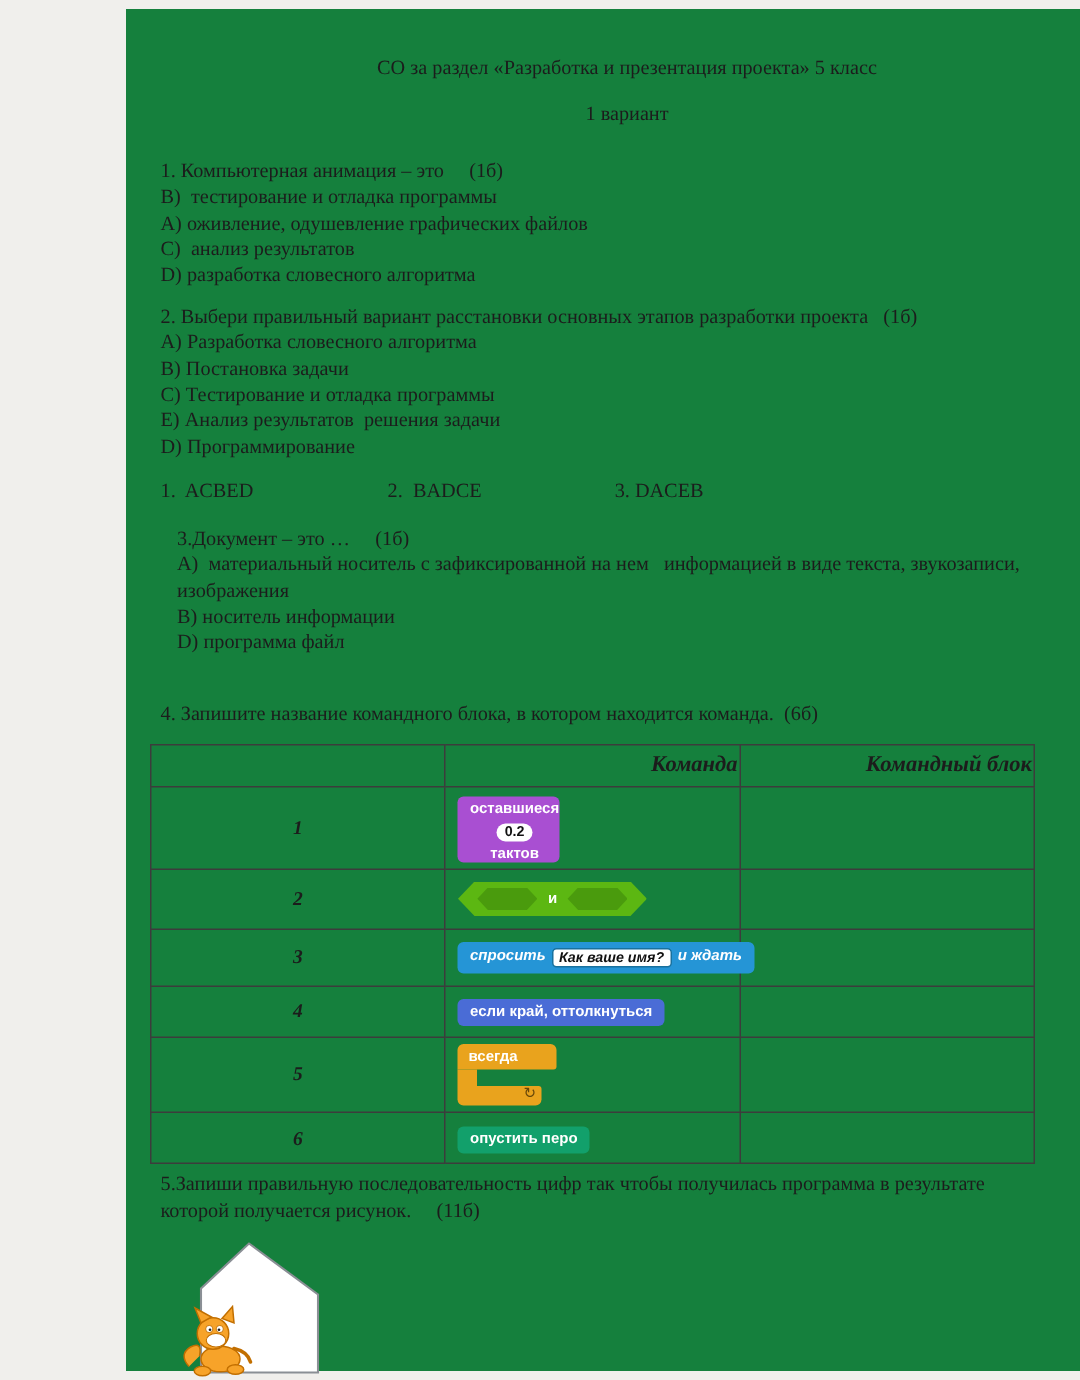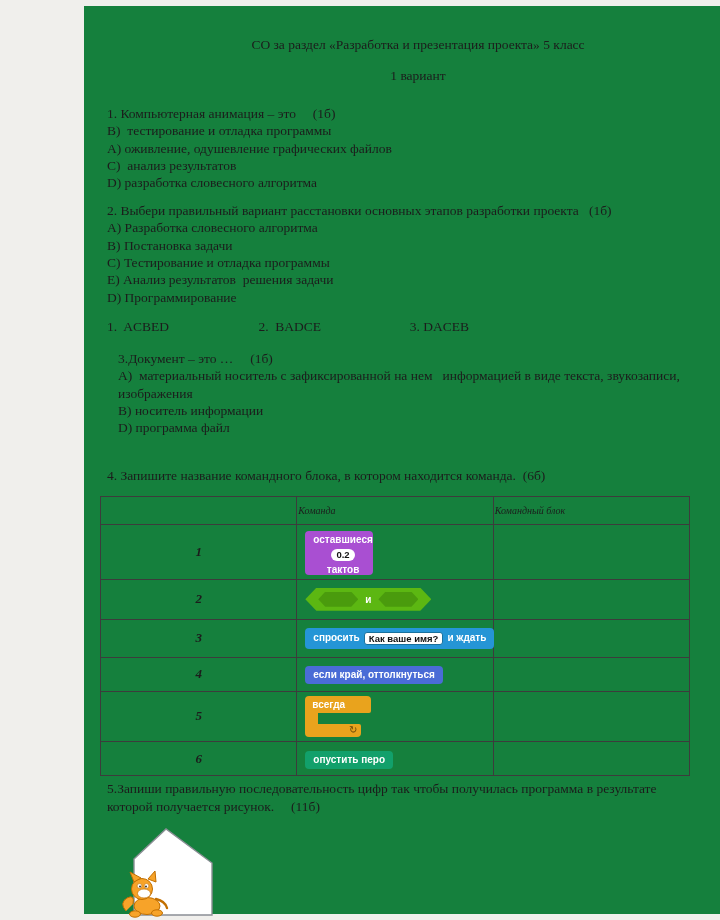--- a/index.html
+++ b/index.html
@@ -20,21 +20,21 @@
   .grp-q1{margin-top:20px;}
   .grp-q2{margin-top:10px;}
   .answers-row{margin-top:12px;}
   .ans-item{display:inline-block;width:148px;font-size:13.5px;}
   .grp-q3{margin-top:14px;margin-left:11px;}
   .grp-q4{margin-top:30px;}
   .grp-q5{margin-top:4px;max-width:585px;}
 
   table.qtable{border-collapse:collapse;width:590px;margin-top:12px;table-layout:fixed;}
   table.qtable th, table.qtable td{border:1px solid #3c3c3c;box-sizing:border-box;}
-  table.qtable th{font-size:10px;font-weight:normal;font-style:italic;height:28px;text-align:left;}
+  table.qtable th{font-size:15px;font-weight:bold;font-style:italic;height:28px;text-align:right;}
   td.numcell{width:38px;text-align:center;font-weight:bold;font-style:italic;font-size:13px;}
   td.cmdcell{width:324px;padding:4px 8px;}
   td.anscell{width:228px;}
   tr.r1 td{height:38px;} tr.r2 td{height:40px;} tr.r3 td{height:38px;}
   tr.r4 td{height:34px;} tr.r5 td{height:50px;} tr.r6 td{height:34px;}
 
   
   .sb{
     display:inline-flex;align-items:center;gap:4px;
     padding:4px 8px;border-radius:4px;
@@ -140,21 +140,21 @@
           <span class="hexlbl">и</span>
           <span class="hexslot" style="background: rgb(74, 155, 13);"></span>
         </div>
       </td>
       <td class="anscell"></td>
     </tr>
 
     <tr class="r3">
       <td class="numcell">3</td>
       <td class="cmdcell">
-        <div class="sb" style="background: rgb(37, 149, 214);">
+        <div class="sb" style="background: rgb(37, 149, 214); font-style: italic;">
           <span>спросить</span>
           <span class="fld rect">Как ваше имя?</span>
           <span>и ждать</span>
         </div>
       </td>
       <td class="anscell"></td>
     </tr>
 
     <tr class="r4">
       <td class="numcell">4</td>

